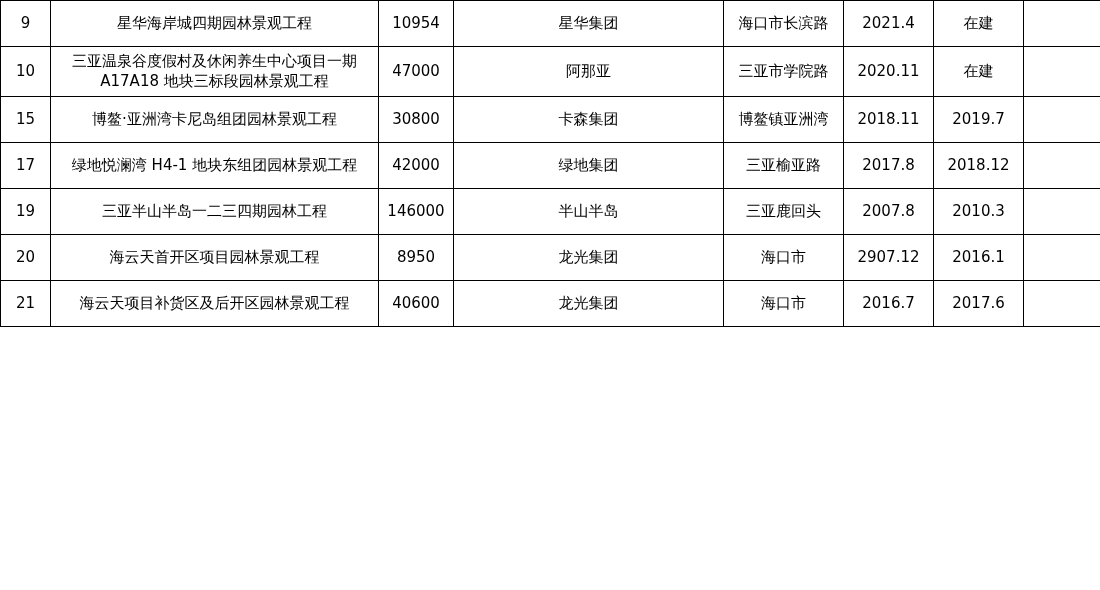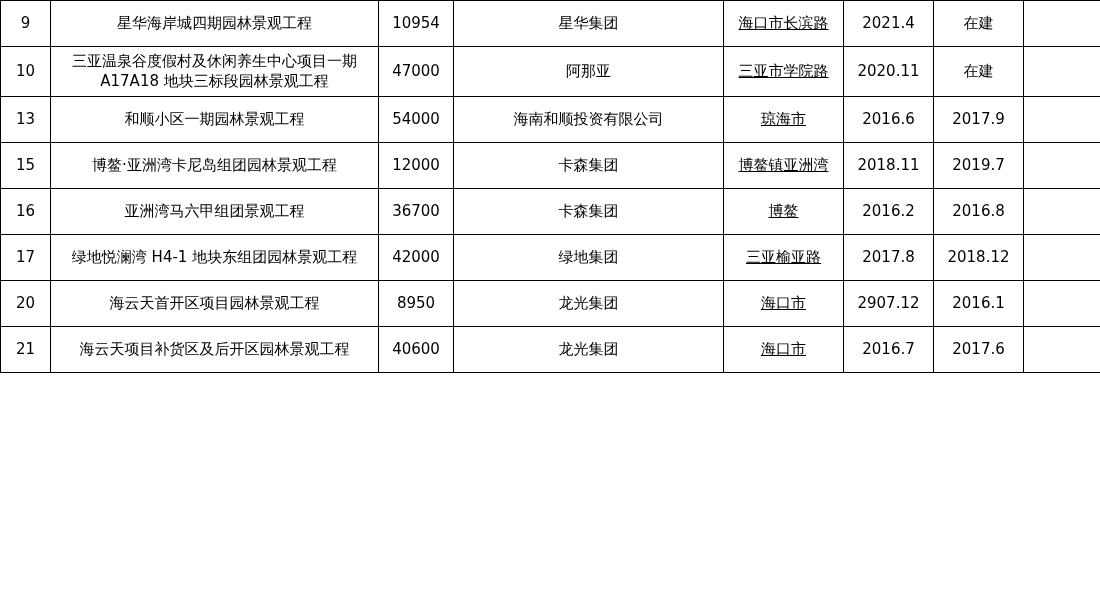--- a/index.html
+++ b/index.html
@@ -43,21 +43,21 @@
   col.c-owner { width: 270px; }
   col.c-loc   { width: 120px; }
   col.c-start { width: 90px; }
   col.c-end   { width: 90px; }
   col.c-note  { width: 77px; }
 
   td.cell-index { font-size: 15px; }
   td.cell-name  { text-align: center; }
   td.cell-area  { font-size: 15px; }
   td.cell-owner { font-size: 15px; }
-  td.cell-loc   { font-size: 15px; text-decoration: underline; }
+  td.cell-loc   { font-size: 15px; }
   td.cell-start { font-size: 15px; }
   td.cell-end   { font-size: 15px; }
   td.cell-note  {
     font-size: 12px;
     line-height: 1.3;
     text-align: left;
     padding-left: 3px;
   }
   tr.row { height: 46px; }
 </style>
@@ -91,57 +91,47 @@
           <td class="cell-index">10</td>
           <td class="cell-name">三亚温泉谷度假村及休闲养生中心项目一期 A17A18 地块三标段园林景观工程</td>
           <td class="cell-area">47000</td>
           <td class="cell-owner">阿那亚</td>
           <td class="cell-loc">三亚市学院路</td>
           <td class="cell-start">2020.11</td>
           <td class="cell-end">在建</td>
           <td class="cell-note"></td>
         </tr>
         <tr class="row">
-          <td class="cell-index">13</td>
-          <td class="cell-name">和顺小区一期园林景观工程</td>
-          <td class="cell-area">54000</td>
-          <td class="cell-owner">海南和顺投资有限公司</td>
-          <td class="cell-loc">琼海市</td>
-          <td class="cell-start">2016.6</td>
-          <td class="cell-end">2017.9</td>
-          <td class="cell-note"></td>
-        </tr>
-        <tr class="row">
           <td class="cell-index">15</td>
           <td class="cell-name">博鳌·亚洲湾卡尼岛组团园林景观工程</td>
-          <td class="cell-area">12000</td>
+          <td class="cell-area">30800</td>
           <td class="cell-owner">卡森集团</td>
           <td class="cell-loc">博鳌镇亚洲湾</td>
           <td class="cell-start">2018.11</td>
           <td class="cell-end">2019.7</td>
-          <td class="cell-note"></td>
-        </tr>
-        <tr class="row">
-          <td class="cell-index">16</td>
-          <td class="cell-name">亚洲湾马六甲组团景观工程</td>
-          <td class="cell-area">36700</td>
-          <td class="cell-owner">卡森集团</td>
-          <td class="cell-loc">博鳌</td>
-          <td class="cell-start">2016.2</td>
-          <td class="cell-end">2016.8</td>
           <td class="cell-note"></td>
         </tr>
         <tr class="row">
           <td class="cell-index">17</td>
           <td class="cell-name">绿地悦澜湾 H4-1 地块东组团园林景观工程</td>
           <td class="cell-area">42000</td>
           <td class="cell-owner">绿地集团</td>
           <td class="cell-loc">三亚榆亚路</td>
           <td class="cell-start">2017.8</td>
           <td class="cell-end">2018.12</td>
+          <td class="cell-note"></td>
+        </tr>
+        <tr class="row">
+          <td class="cell-index">19</td>
+          <td class="cell-name">三亚半山半岛一二三四期园林工程</td>
+          <td class="cell-area">146000</td>
+          <td class="cell-owner">半山半岛</td>
+          <td class="cell-loc">三亚鹿回头</td>
+          <td class="cell-start">2007.8</td>
+          <td class="cell-end">2010.3</td>
           <td class="cell-note"></td>
         </tr>
         <tr class="row">
           <td class="cell-index">20</td>
           <td class="cell-name">海云天首开区项目园林景观工程</td>
           <td class="cell-area">8950</td>
           <td class="cell-owner">龙光集团</td>
           <td class="cell-loc">海口市</td>
           <td class="cell-start">2907.12</td>
           <td class="cell-end">2016.1</td>

